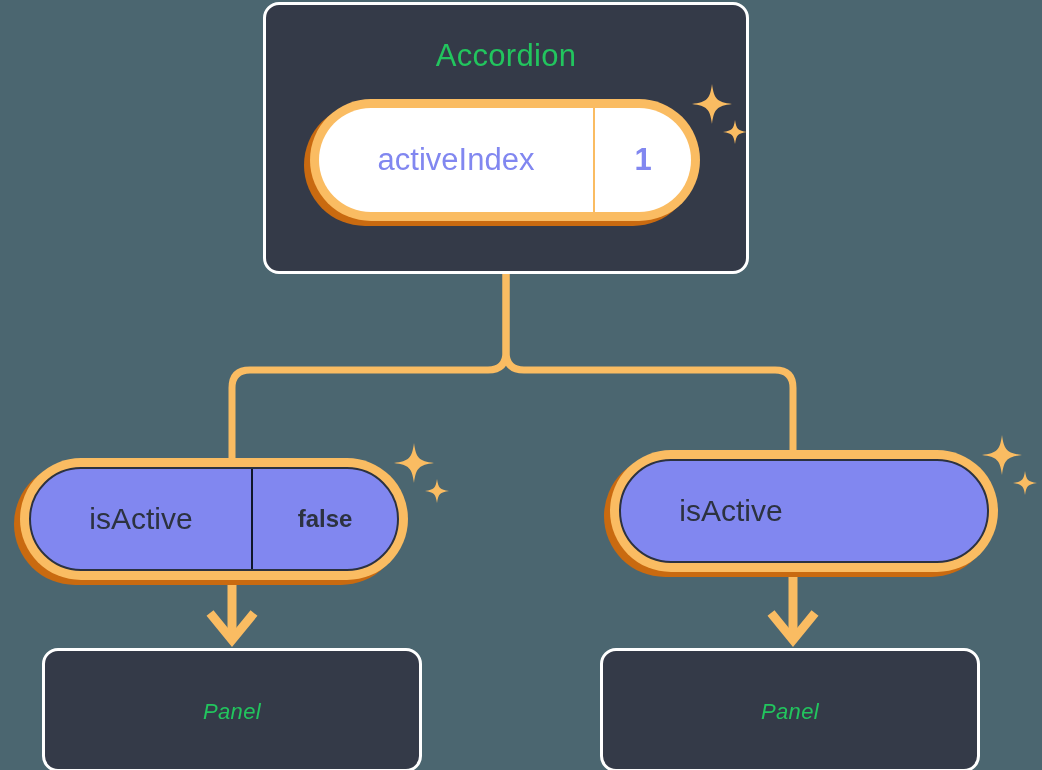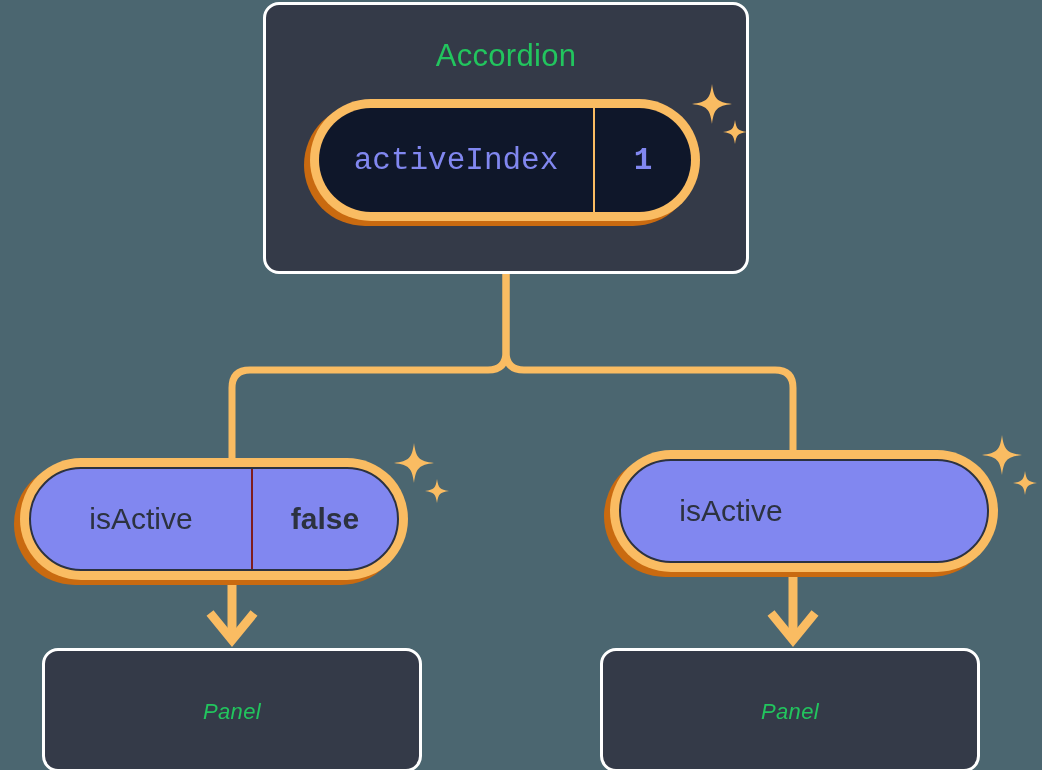--- a/index.html
+++ b/index.html
@@ -119,22 +119,21 @@
   .pill-cell {
     display: flex;
     align-items: center;
     justify-content: center;
     white-space: nowrap;
     box-sizing: border-box;
   }
 
   
   .pill-dark .pill-body {
-    background: #0f172a;
-    font-family: Liberation Mono, monospace;
+    background: #ffffff;
   }
   .pill-dark .pill-key {
     color: #8187f0;
     font-size: 31px;
     font-weight: 400;
   }
   .pill-dark .pill-val {
     color: #8187f0;
     font-size: 31px;
     font-weight: 700;
@@ -149,23 +148,23 @@
     border: 2px solid #2c3240;
     text-align: center;
   }
   .pill-purple .pill-key {
     color: #2c3240;
     font-size: 30px;
     font-weight: 400;
   }
   .pill-purple .pill-val {
     color: #2c3240;
-    font-size: 30px;
+    font-size: 24px;
     font-weight: 700;
-    border-left: 2px solid #7f1d1d;
+    border-left: 2px solid #0f172a;
   }
 
   
   #pill-root {
     left: 310px;
     top: 99px;
     width: 390px;
     height: 122px;
   }
   #pill-root .pill-key { flex: 0 0 274px; }

